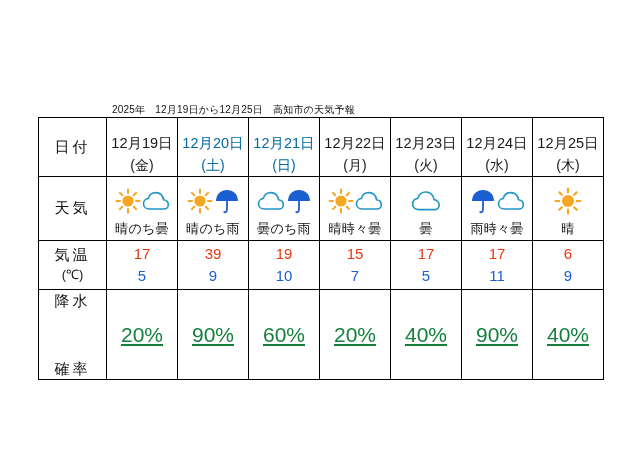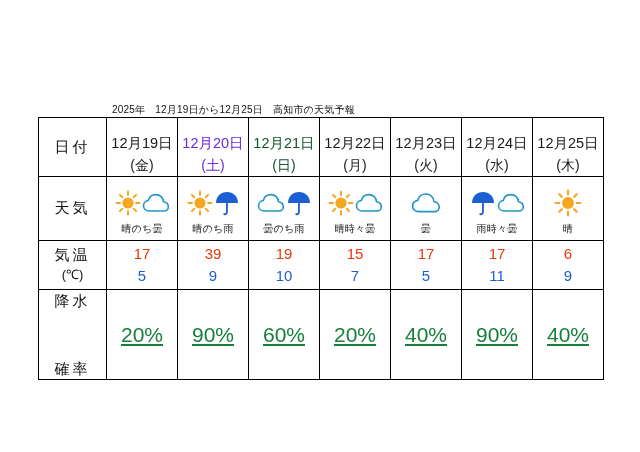--- a/index.html
+++ b/index.html
@@ -70,37 +70,37 @@
     line-height: 1.5;
     display: block;
     margin-top: 15px;
   }
   .date-dow {
     font-size: 14px;
     line-height: 1.5;
     display: block;
   }
   .c-black { color: #1a1a1a; }
-  .c-blue  { color: #6d28d9; }
-  .c-red   { color: #14532d; }
+  .c-blue  { color: #0369a1; }
+  .c-red   { color: #0369a1; }
 
   .weather-cell {
     position: relative;
   }
   .icons {
     height: 36px;
     display: flex;
     align-items: center;
     justify-content: center;
     gap: 1px;
     margin-top: 4px;
   }
   .icons svg { display: block; }
   .wdesc {
-    font-size: 10px;
+    font-size: 13px;
     color: #111;
     margin-top: 1px;
     letter-spacing: 0.3px;
   }
 
   .temp-hi {
     display: block;
     font-size: 15px;
     color: #e8380d;
     line-height: 1.45;

